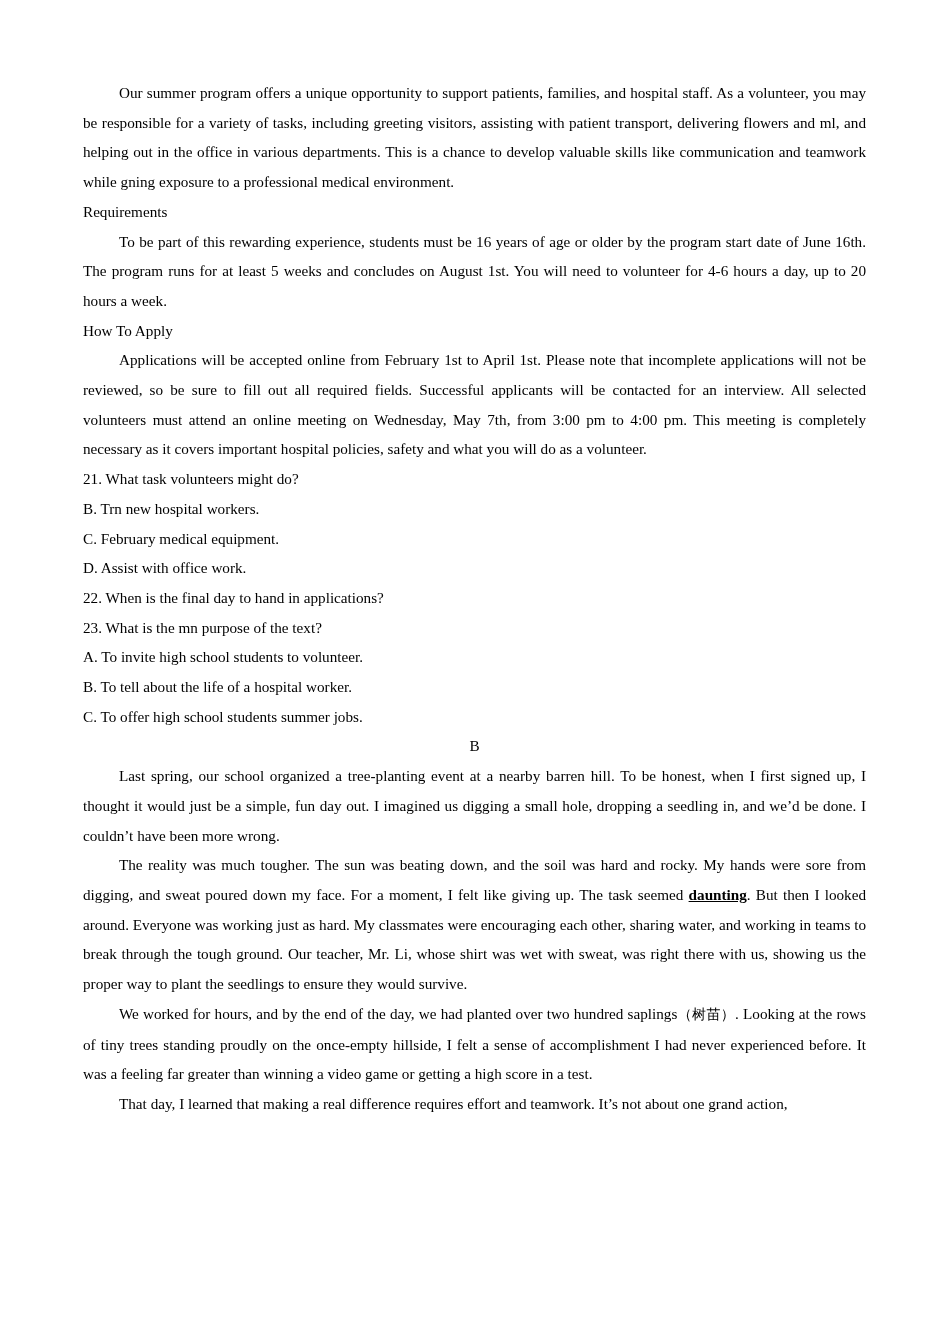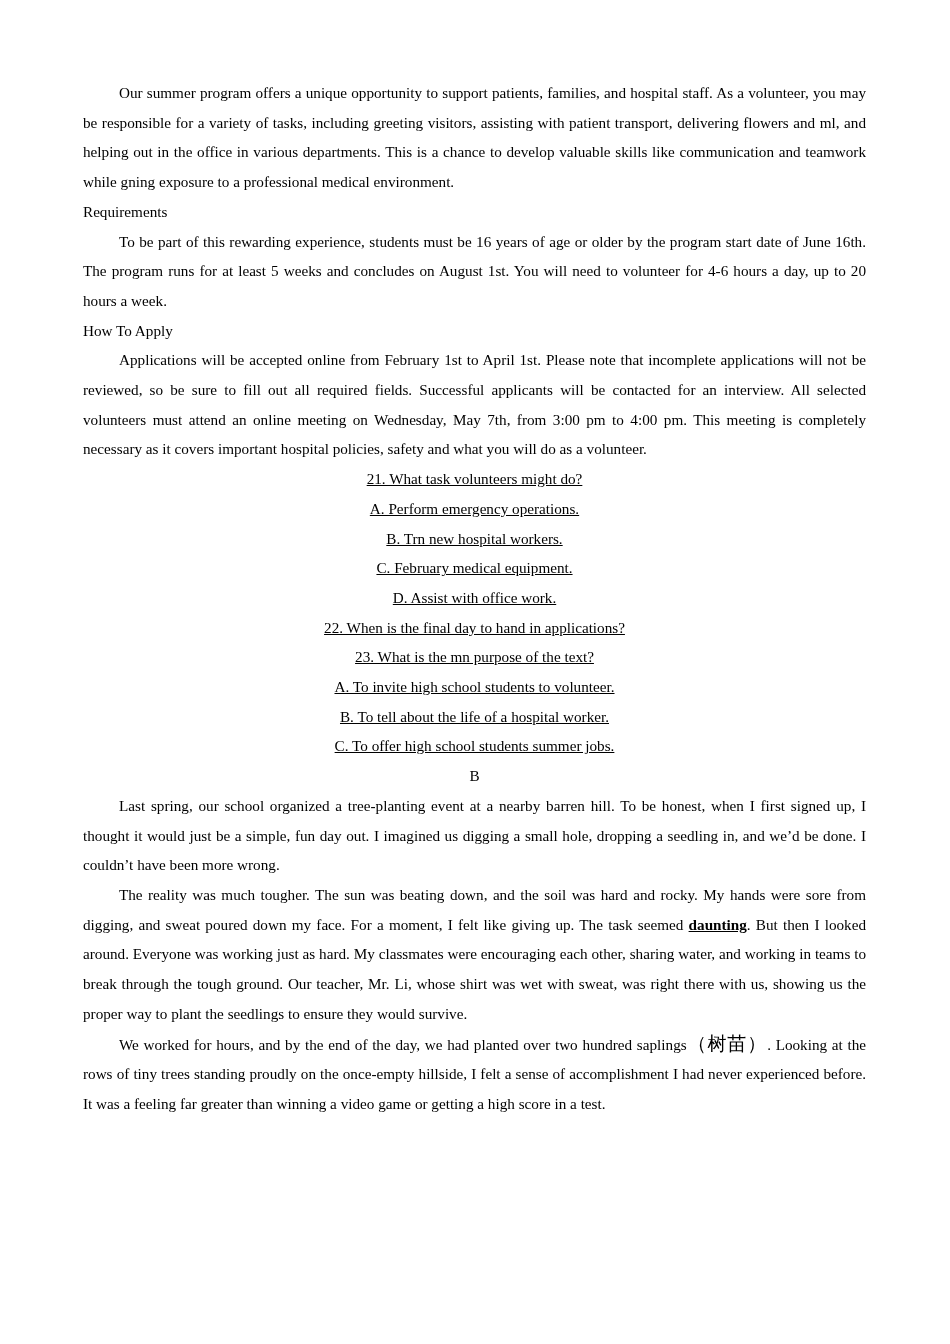--- a/index.html
+++ b/index.html
@@ -40,24 +40,23 @@
   .para-nojust {
     text-align: left;
     text-indent: 36px;
   }
   .heading {
     font-weight: normal;
     text-align: left;
     text-indent: 0;
   }
   .qline {
-    text-align: center;
+    text-align: left;
     text-indent: 0;
     white-space: nowrap;
-    text-decoration: underline;
   }
   .section-letter {
     text-align: center;
     text-indent: 0;
   }
   .opt-row {
     position: relative;
     height: 29.7px;
     text-indent: 0;
   }
@@ -69,55 +68,55 @@
   .opt-a { left: 0px; }
   .opt-b { left: 207px; }
   .opt-c { left: 404px; }
   .opt-d { left: 610px; }
   .kw {
     font-weight: bold;
     text-decoration: underline;
   }
   .cjk {
     font-family: "DejaVu Sans", "Liberation Sans", sans-serif;
-    font-size: 19px;
+    font-size: 14px;
   }
 </style>
 </head>
 <body>
 
 <div class="page">
   <div class="doc">
 
     <p class="para">Our summer program offers a unique opportunity to support patients, families, and hospital staff. As a volunteer, you may be responsible for a variety of tasks, including greeting visitors, assisting with patient transport, delivering flowers and ml, and helping out in the office in various departments. This is a chance to develop valuable skills like communication and teamwork while gning exposure to a professional medical environment.</p>
 
     <p class="heading">Requirements</p>
 
     <p class="para">To be part of this rewarding experience, students must be 16 years of age or older by the program start date of June 16th. The program runs for at least 5 weeks and concludes on August 1st. You will need to volunteer for 4-6 hours a day, up to 20 hours a week.</p>
 
     <p class="heading">How To Apply</p>
 
     <p class="para">Applications will be accepted online from February 1st to April 1st. Please note that incomplete applications will not be reviewed, so be sure to fill out all required fields. Successful applicants will be contacted for an interview. All selected volunteers must attend an online meeting on Wednesday, May 7th, from 3:00 pm to 4:00 pm. This meeting is completely necessary as it covers important hospital policies, safety and what you will do as a volunteer.</p>
 
     <p class="qline">21. What task volunteers might do?</p>
-    <p class="qline">A. Perform emergency operations.</p>
     <p class="qline">B. Trn new hospital workers.</p>
     <p class="qline">C. February medical equipment.</p>
     <p class="qline">D. Assist with office work.</p>
 
     <p class="qline">22. When is the final day to hand in applications?</p>
 
     <p class="qline">23. What is the mn purpose of the text?</p>
     <p class="qline">A. To invite high school students to volunteer.</p>
     <p class="qline">B. To tell about the life of a hospital worker.</p>
     <p class="qline">C. To offer high school students summer jobs.</p>
 
     <p class="section-letter">B</p>
 
     <p class="para">Last spring, our school organized a tree-planting event at a nearby barren hill. To be honest, when I first signed up, I thought it would just be a simple, fun day out. I imagined us digging a small hole, dropping a seedling in, and we’d be done. I couldn’t have been more wrong.</p>
 
     <p class="para"><span>The reality was much tougher. The sun was beating down, and the soil was hard and rocky. My hands were sore from digging, and sweat poured down my face. For a moment, I felt like giving up. The task seemed </span><span class="kw">daunting</span><span>. But then I looked around. Everyone was working just as hard. My classmates were encouraging each other, sharing water, and working in teams to break through the tough ground. Our teacher, Mr. Li, whose shirt was wet with sweat, was right there with us, showing us the proper way to plant the seedlings to ensure they would survive.</span></p>
 
     <p class="para"><span>We worked for hours, and by the end of the day, we had planted over two hundred saplings</span><span class="cjk">（树苗）</span><span>. Looking at the rows of tiny trees standing proudly on the once-empty hillside, I felt a sense of accomplishment I had never experienced before. It was a feeling far greater than winning a video game or getting a high score in a test.</span></p>
 
+    <p class="para-nojust">That day, I learned that making a real difference requires effort and teamwork. It’s not about one grand action,</p>
 
   </div>
 </div>
 
 </body></html>

